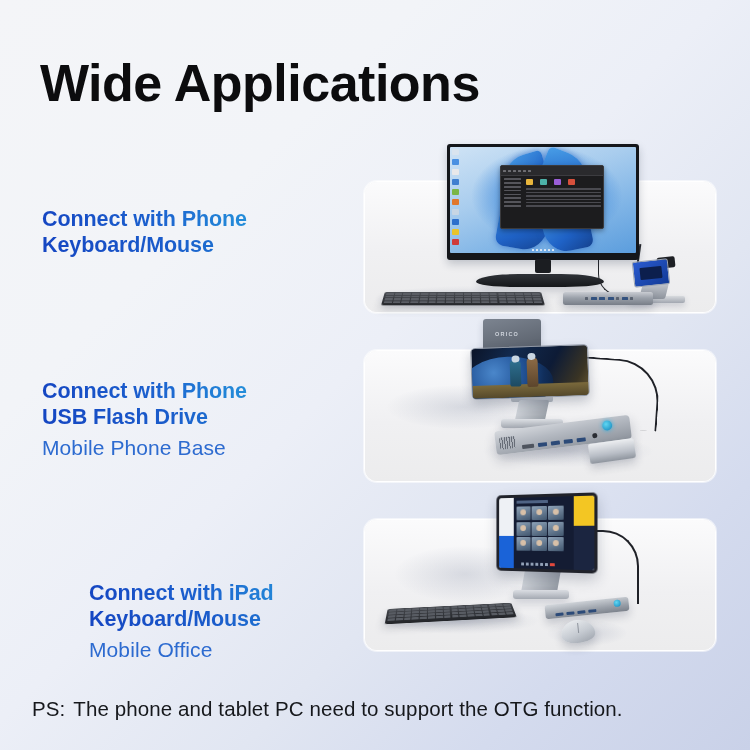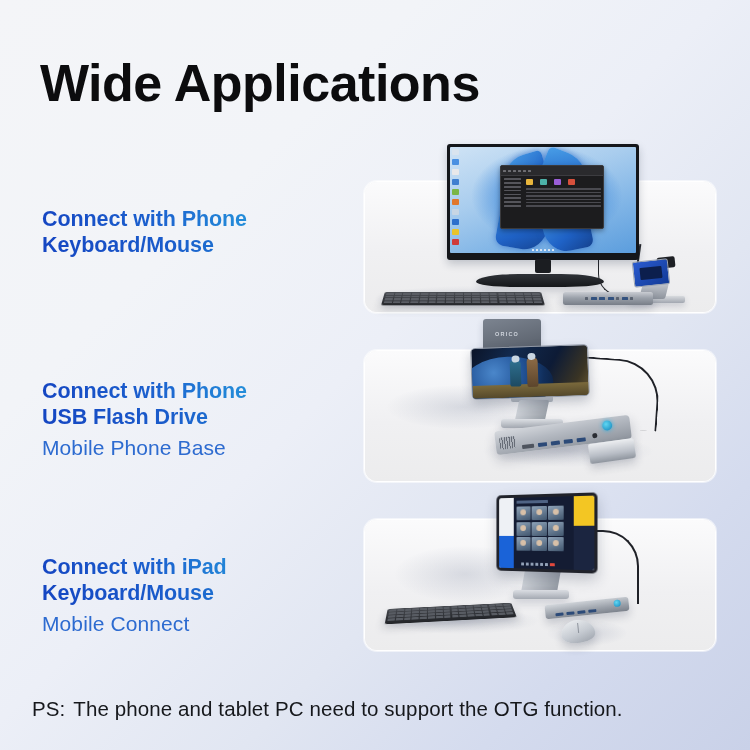--- a/index.html
+++ b/index.html
@@ -32,21 +32,21 @@
   }
 
   
   .caption {
     position:absolute;
     left:42px;
     width:300px;
   }
   .cap-1 { top:206px; }
   .cap-2 { top:378px; }
-  .cap-3 { top:554px; }
+  .cap-3 { top:580px;margin-left:47px; }
 
   .cap-line {
     display:block;
     white-space:nowrap;
     font-weight:700;
     font-size:21.5px;
     line-height:26px;
     letter-spacing:-0.1px;
     background-image: linear-gradient(90deg,#1546c2 0%, #1c62cf 38%, #2490da 70%, #29abe0 100%);
     -webkit-background-clip:text;
@@ -386,21 +386,21 @@
 
 <div class="caption cap-2">
   <span class="cap-line">Connect with Phone</span>
   <span class="cap-line l2">USB Flash Drive</span>
   <span class="cap-sub">Mobile Phone Base</span>
 </div>
 
 <div class="caption cap-3">
   <span class="cap-line">Connect with iPad</span>
   <span class="cap-line l2">Keyboard/Mouse</span>
-  <span class="cap-sub">Mobile Connect</span>
+  <span class="cap-sub">Mobile Office</span>
 </div>
 
 <div class="card" style="top:181px;">
   <div class="scene">
     <div class="scene-clip"></div>
 
     <div class="shadow-blob" style="left:10px; top:104px; width:180px; height:26px;"></div>
     <div class="shadow-blob" style="left:188px; top:108px; width:120px; height:22px;"></div>
 
     <div class="mon-base"></div>

